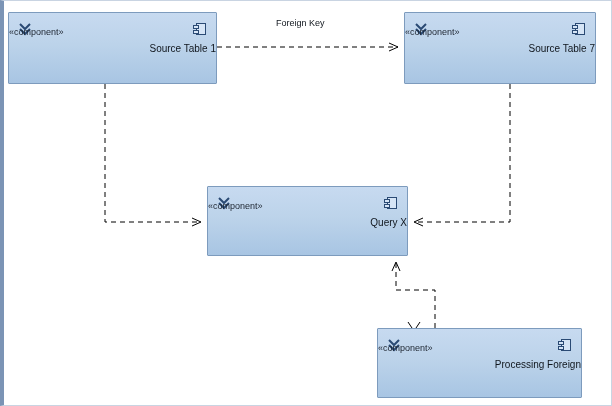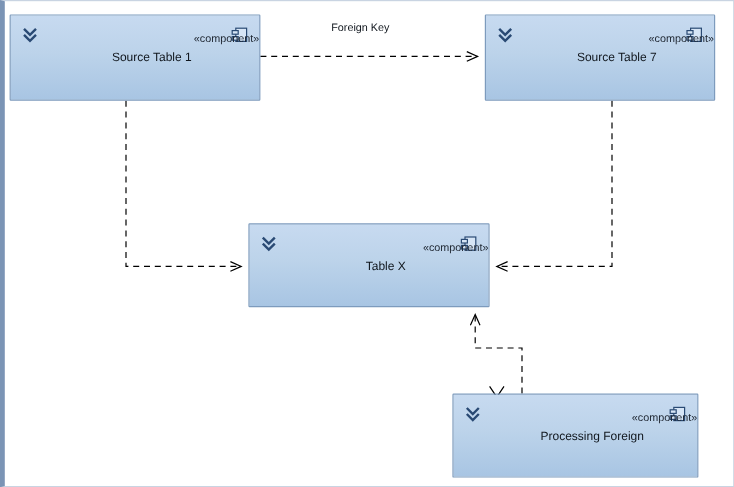--- a/index.html
+++ b/index.html
@@ -42,31 +42,31 @@
     box-sizing: border-box;
     border: 1px solid #7d9bbd;
     background: linear-gradient(to bottom, #c7daf0 0%, #bcd3ea 45%, #a8c5e3 100%);
     border-radius: 1px;
   }
   .node-stereotype {
     position: absolute;
     left: 0;
     right: 0;
     top: 14px;
-    text-align: right;
+    text-align: left;
     font-size: 9px;
     color: #1d2530;
     line-height: 11px;
   }
   .node-name {
     position: absolute;
     left: 4px;
     right: 0;
     top: 30px;
-    text-align: center;
+    text-align: right;
     font-size: 10px;
     color: #10161d;
     line-height: 12px;
     margin-left: 24px;
   }
   .chevron-icon {
     position: absolute;
     left: 8px;
     top: 8px;
     width: 16px;
@@ -160,21 +160,21 @@
       </svg>
     </span>
     <span class="component-icon">
       <svg width="16" height="16" viewBox="0 0 16 16">
         <rect x="4.5" y="2.5" width="9" height="11" fill="#d6e5f6" stroke="#2a4a74" stroke-width="1"></rect>
         <rect x="1.5" y="4.5" width="5" height="3" fill="#d6e5f6" stroke="#2a4a74" stroke-width="1"></rect>
         <rect x="1.5" y="9.5" width="5" height="3" fill="#d6e5f6" stroke="#2a4a74" stroke-width="1"></rect>
       </svg>
     </span>
     <div class="node-stereotype">«component»</div>
-    <div class="node-name">Table X</div>
+    <div class="node-name">Query X</div>
   </div>
 
   <div class="node" style="left:377px; top:328px; width:205px; height:70px;">
     <span class="chevron-icon">
       <svg width="16" height="16" viewBox="0 0 16 16">
         <path d="M3,3 L8,8 L13,3" fill="none" stroke="#2a4a74" stroke-width="2"></path>
         <path d="M3,8 L8,13 L13,8" fill="none" stroke="#2a4a74" stroke-width="2"></path>
       </svg>
     </span>
     <span class="component-icon">

